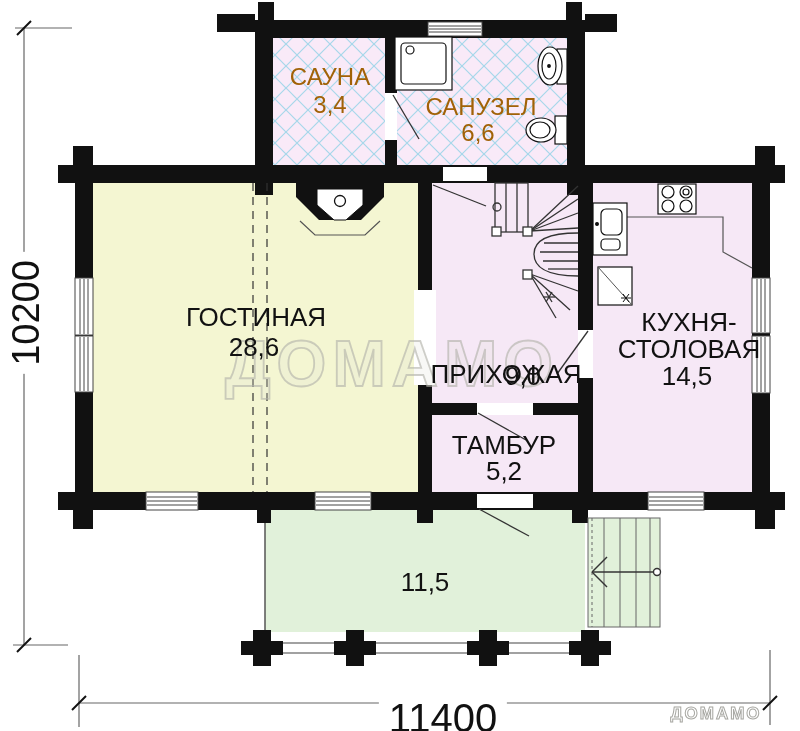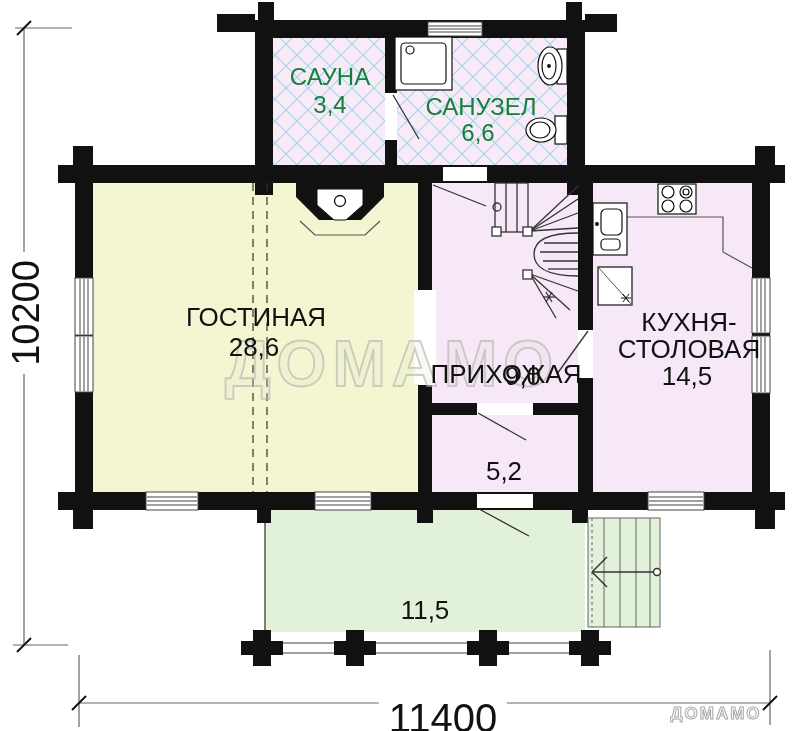--- a/index.html
+++ b/index.html
@@ -5,21 +5,21 @@
   html,body{margin:0;padding:0;background:#fff;}
   #canvas{position:relative;width:800px;height:731px;background:#fff;overflow:hidden;
           font-family:"Liberation Sans",sans-serif;}
   #plan-svg{position:absolute;left:0;top:0;z-index:0;}
   .wall{fill:#111111;}
   .thin{stroke:#333;stroke-width:1.3;fill:none;}
   .label{position:absolute;transform:translate(-50%,-50%);white-space:nowrap;z-index:2;
          color:#111;text-align:center;line-height:1;}
   .room-name{font-size:26px;}
   .room-area{font-size:26px;}
-  .wet{color:#15803d;}
+  .wet{color:#a16207;}
   .wet-name{font-size:24px;}
   .dim{font-size:40px;background:#fff;padding:0 10px;z-index:2;}
   .dim-left{transform:translate(-50%,-50%) rotate(-90deg);font-size:38px;padding:0 8px;}
   .wm-big{position:absolute;z-index:1;transform:translate(-50%,-50%);white-space:nowrap;
           font-size:64px;font-weight:bold;letter-spacing:6px;
           color:rgba(223,223,216,0.22);-webkit-text-stroke:1.8px rgba(178,178,170,0.62);}
   .wm-small{position:absolute;z-index:2;transform:translate(-50%,-50%);white-space:nowrap;
           font-size:17px;font-weight:bold;letter-spacing:2px;
           color:rgba(255,255,255,0.1);-webkit-text-stroke:1px rgba(150,150,144,0.85);}
 </style>
@@ -290,20 +290,21 @@
 <div class="label room-name" style="left:256px;top:317px;">ГОСТИНАЯ</div>
 <div class="label room-area" style="left:254px;top:347px;">28,6</div>
 
 <div class="label room-name" style="left:506px;top:350px;margin-top:24px;">ПРИХОЖАЯ</div>
 <div class="label room-area" style="left:523px;top:376px;">9,0</div>
 
 <div class="label room-name" style="left:689px;top:349px;">СТОЛОВАЯ</div>
 <div class="label room-name" style="left:689px;top:322px;">КУХНЯ-</div>
 <div class="label room-area" style="left:687px;top:376px;">14,5</div>
 
+<div class="label room-name" style="left:504px;top:445px;">ТАМБУР</div>
 <div class="label room-area" style="left:504px;top:471px;">5,2</div>
 
-<div class="label room-area" style="left:425px;top:610px;">11,5</div>
+<div class="label room-area" style="left:425px;top:582px;">11,5</div>
 
 <div class="label dim dim-left" style="left:26px;top:313px;">10200</div>
 <div class="label dim" style="left:443px;top:718px;">11400</div>
 
 </div>
 
 </body></html>

